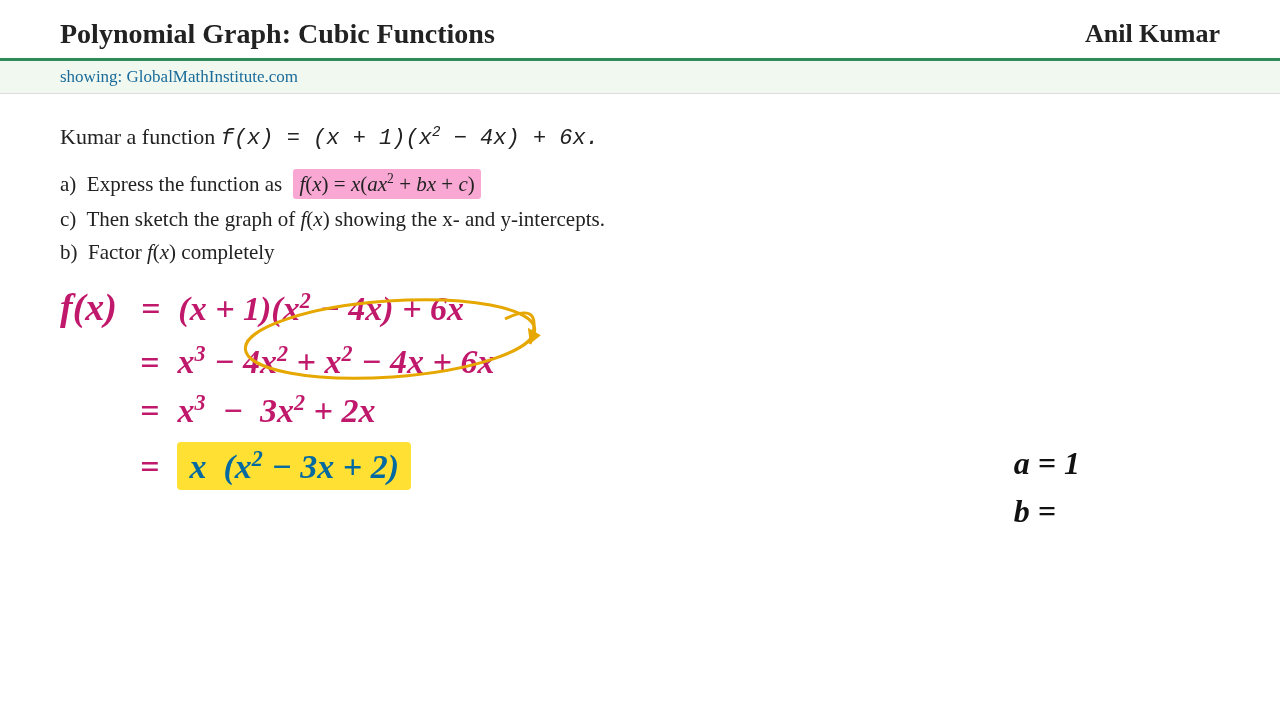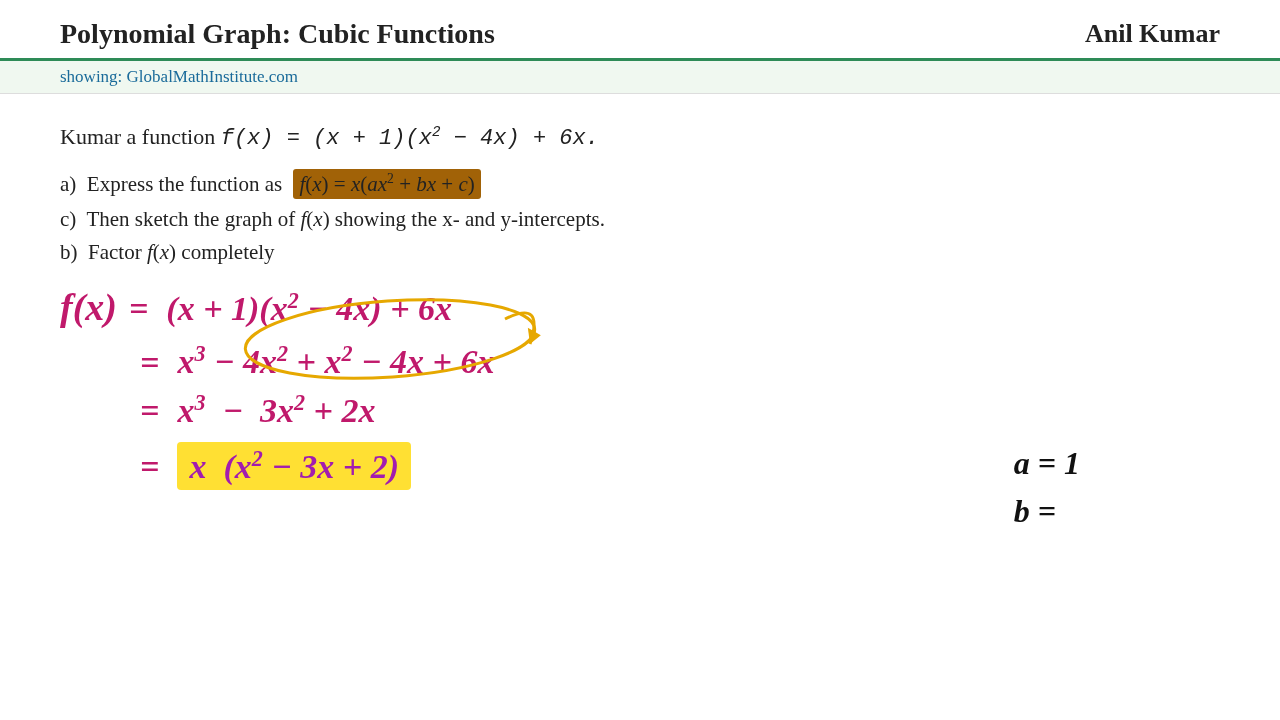--- a/index.html
+++ b/index.html
@@ -66,21 +66,21 @@
     }
     .part-item {
       font-size: 21px;
       color: #222;
       margin-bottom: 8px;
       display: flex;
       align-items: center;
       gap: 6px;
     }
     .highlight-yellow {
-      background: #a16207;
+      background: #f9a8d4;
       padding: 2px 6px;
       border-radius: 3px;
     }
 
     
     .math-work {
       position: relative;
       margin-top: 10px;
     }
 
@@ -187,42 +187,42 @@
   <div class="math-work" style="position:relative; min-height: 260px;">
 
     <svg class="arrow-svg" width="320" height="100" style="position:absolute; top:4px; left:175px;">
       <ellipse cx="155" cy="50" rx="145" ry="38" fill="none" stroke="#e6a800" stroke-width="3" transform="rotate(-4, 155, 50)"></ellipse>
 
       <path d="M 270 30 Q 310 10 295 55" fill="none" stroke="#e6a800" stroke-width="3"></path>
       <polygon points="295,55 285,42 300,42" fill="#e6a800" transform="rotate(30, 295, 55)"></polygon>
     </svg>
 
     <div class="math-line" style="margin-bottom:12px;">
-      <span style="font-size:38px; margin-right:12px;"><i>f</i>(<i>x</i>)</span>
+      <span style="font-size:38px; margin-right:24px;"><i>f</i>(<i>x</i>)</span>
       <span style="margin-right:18px;">=</span>
       <span>(<i>x</i> + 1)(<i>x</i><sup>2</sup> − 4<i>x</i>) + 6<i>x</i></span>
     </div>
 
     <div class="math-line math-line-indent1" style="margin-bottom:8px;">
       <span style="margin-right:18px;">=</span>
       <span>
         <i>x</i><sup>3</sup> − 4<i>x</i><sup>2</sup> + <i>x</i><sup>2</sup> − 4<i>x</i> + 6<i>x</i>
       </span>
     </div>
 
     <div class="math-line math-line-indent2" style="margin-bottom:12px;">
       <span style="margin-right:18px;">=</span>
       <span>
         <i>x</i><sup>3</sup> &nbsp;−&nbsp; 3<i>x</i><sup>2</sup> + 2<i>x</i>
       </span>
     </div>
 
     <div class="math-line math-line-indent3" style="margin-bottom:8px;">
       <span style="margin-right:18px;">=</span>
-      <span class="highlight-bottom" style="color:#a21caf; font-size:34px; font-weight:bold; font-style:italic;">
+      <span class="highlight-bottom" style="color:#0369a1; font-size:34px; font-weight:bold; font-style:italic;">
         <i>x</i> &nbsp;(<i>x</i><sup>2</sup> − 3<i>x</i> + 2)
       </span>
     </div>
 
     <div class="annotations" style="position:absolute; right:140px; bottom:10px; font-family:'Times New Roman',serif; font-size:32px; color:#111; line-height:1.5;">
       <div><i>a</i> = 1</div>
       <div><i>b</i> =</div>
     </div>
 
   </div>

